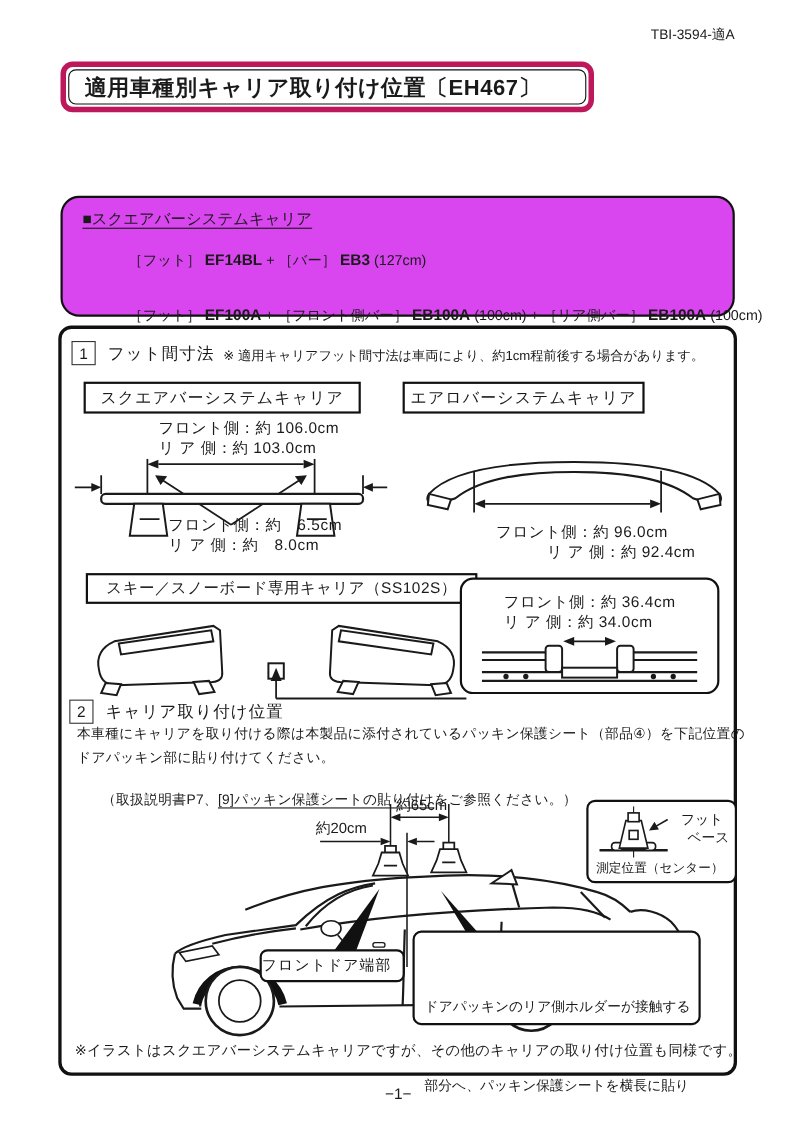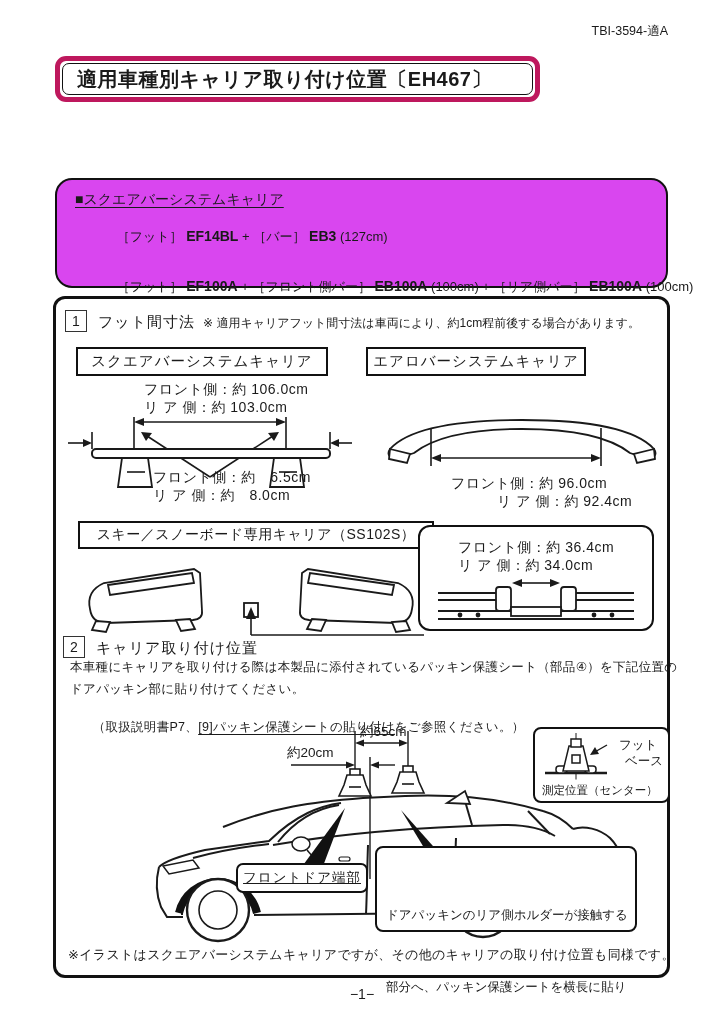--- a/index.html
+++ b/index.html
@@ -264,21 +264,21 @@
         </g>
         <line x1="64" y1="12" x2="50" y2="20" stroke="#1a1a1a" stroke-width="1.4"></line>
         <polygon points="47,22 56,21 52,14" fill="#1a1a1a"></polygon>
       </svg>
       <span class="abs txt" style="left:84px;top:9px;font-size:12.5px;">フット</span>
       <span class="abs txt" style="left:90px;top:25px;font-size:12.5px;">ベース</span>
       <span class="abs txt" style="left:7px;top:54px;font-size:11.5px;">測定位置（センター）</span>
     </div>
 
     <div class="abs" style="left:180px;top:564px;width:132px;height:30px;border:2px solid #111;border-radius:7px;
-                background:#fff;display:flex;align-items:center;justify-content:center;text-decoration:underline;">
+                background:#fff;display:flex;align-items:center;justify-content:flex-start;">
       <span style="font-size:13.5px;letter-spacing:1px;">フロントドア端部</span>
     </div>
 
     <div class="abs callout-sm" style="left:319px;top:547px;width:262px;height:86px;padding:7px 9px;">
       <div class="txt" style="font-size:12.5px;line-height:24px;">
         <div>ドアパッキンのリア側ホルダーが接触する</div>
         <div>部分へ、パッキン保護シートを横長に貼り</div>
         
       </div>
     </div>

